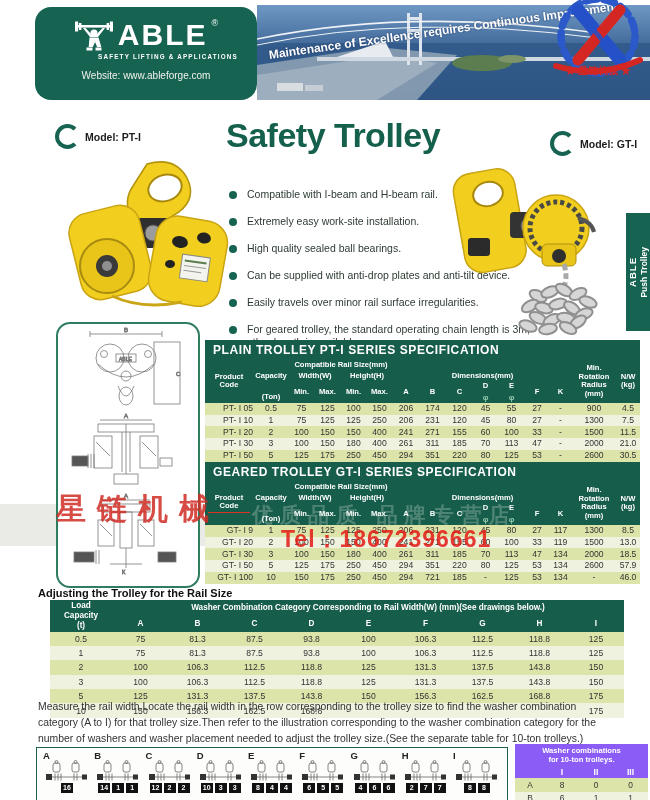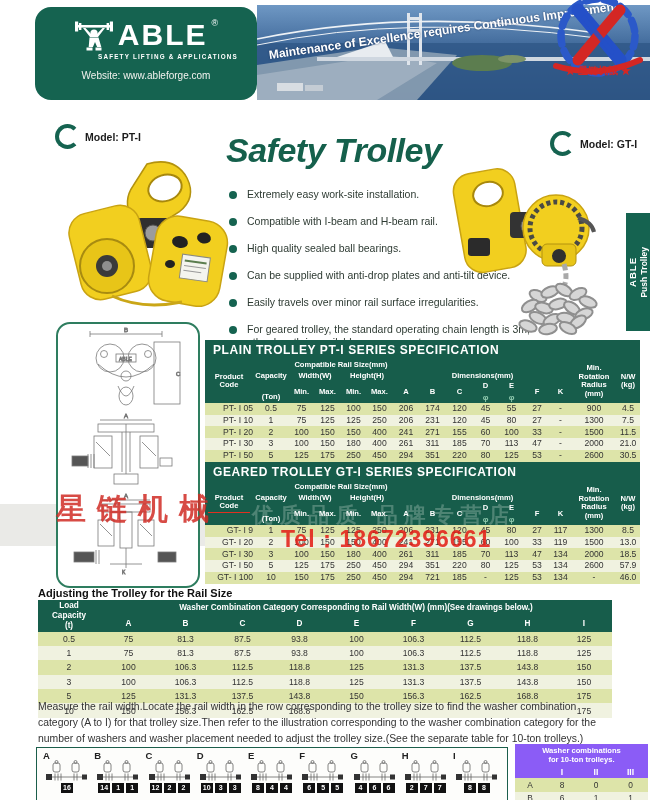--- a/index.html
+++ b/index.html
@@ -16,21 +16,21 @@
   .brand-web{font-size:10px;text-align:center;margin-top:10px;color:#f2f2ee;}
   .photo{left:257px;top:5px;width:393px;height:95px;overflow:hidden;background:#38608f;}
   .banner-text{left:268px;top:48px;width:390px;transform:rotate(-8deg);transform-origin:left top;
      color:#fff;font-weight:bold;font-size:12px;text-shadow:0 0 2px rgba(20,40,80,.8);white-space:nowrap;}
   .chain-logo{left:540px;top:-6px;width:115px;height:104px;}
   .chain-caption{left:548px;top:64px;width:100px;text-align:center;color:#d42724;font-weight:bold;font-size:10px;white-space:nowrap;}
 
   
   .model-label{display:flex;align-items:center;gap:5px;font-size:10.5px;font-weight:bold;color:#1c1c1c;}
   .c-arc{width:17px;height:17px;border:4.5px solid #156350;border-right-color:transparent;border-radius:50%;flex:0 0 auto;}
-  .page-title{left:226px;top:131px;font-size:34px;font-weight:800;color:#15604c;letter-spacing:-.5px;font-style:italic;}
+  .page-title{left:226px;top:116px;font-size:34px;font-weight:800;color:#15604c;letter-spacing:-.5px;}
   .features{left:228px;top:188px;width:326px;list-style:none;margin:0;padding:0;}
   .features li{position:relative;padding-left:19px;margin-bottom:14px;font-size:10.5px;line-height:13px;color:#2e3b33;}
   .features .dot{position:absolute;left:1px;top:2.5px;width:8px;height:8px;border-radius:50%;background:#156350;}
   .side-tab{left:626px;top:213px;width:24px;height:118px;background:#156350;display:flex;align-items:center;justify-content:center;gap:1px;}
   .vtext{writing-mode:vertical-rl;transform:rotate(180deg);color:#fff;font-weight:bold;}
   .vtext.big{font-size:9.5px;letter-spacing:1px;}
   .vtext.small{font-size:8.5px;}
 
   
   .gray-band{left:0;top:504px;width:212px;height:42px;background:#d9d9d3;opacity:.55;z-index:0;}
@@ -47,21 +47,21 @@
   .spec td.phi{color:#8fc9ae;font-size:8px;padding:0;}
   .spec tbody td{font-size:8.6px;color:#333;text-align:center;padding:1.2px 0;line-height:1.1;}
   .spec tbody td:first-child{text-align:right;padding-left:4px;}
   .spec tbody tr:nth-child(odd){background:#dde4a9;}
   .spec tbody tr:nth-child(even){background:#f0f2e0;}
   .red-line{display:block;width:42px;margin:1px auto 0;border-bottom:1.6px solid #e03020;}
 
   
   .adj-heading{left:38px;top:587px;font-size:11px;font-weight:bold;color:#101010;}
   .washer-wrap{left:38px;top:600px;width:574px;}
-  table.washer{border-collapse:collapse;table-layout:fixed;width:574px;}
+  table.washer{border-collapse:collapse;table-layout:fixed;width:574px;margin-left:12px;}
   .washer thead td{background:#175d4b;color:#fff;font-weight:bold;font-size:8.2px;text-align:center;padding:1px 0;line-height:1.2;}
   .washer td.pre{white-space:pre-line;}
   .washer tbody td{font-size:8.6px;color:#333;text-align:center;padding:2.2px 0;}
   .washer tbody tr:nth-child(odd){background:#dde4a9;}
   .washer tbody tr:nth-child(even){background:#f0f2e0;}
 
   .note{left:38px;top:699px;width:580px;font-size:10.4px;line-height:1.55;color:#333;}
 
   
   .wm-stamp{left:56px;top:489px;font-family:"Liberation Serif",serif;font-weight:bold;font-size:30px;
@@ -185,22 +185,22 @@
       <line x1="131" y1="116" x2="153" y2="116" stroke="#5b7d4e" stroke-width="2"></line>
       <line x1="131" y1="121" x2="153" y2="121" stroke="#999" stroke-width="1"></line>
       <line x1="131" y1="126" x2="149" y2="126" stroke="#999" stroke-width="1"></line>
     </g>
     <path d="M60,150 q30,14 70,6" stroke="#caa617" stroke-width="3" fill="none"></path>
   </svg>
 </div>
 
 <div class="abs page-title">Safety Trolley</div>
 <ul class="abs features">
+    <li><span class="dot"></span><span>Compatible with I-beam and H-beam rail.</span></li>
     <li><span class="dot"></span><span>Extremely easy work-site installation.</span></li>
-    <li><span class="dot"></span><span>Compatible with I-beam and H-beam rail.</span></li>
     <li><span class="dot"></span><span>High quality sealed ball bearings.</span></li>
     <li><span class="dot"></span><span>Can be supplied with anti-drop plates and anti-tilt device.</span></li>
     <li><span class="dot"></span><span>Easily travels over minor rail surface irregularities.</span></li>
     <li><span class="dot"></span><span>For geared trolley, the standard operating chain length is 3m, other length is available upon request.</span></li>
   </ul>
 
 <div class="abs model-label" style="left:550px;top:131px;">
   <span class="c-arc"></span>
   <span>Model: GT-I</span>
 </div>

